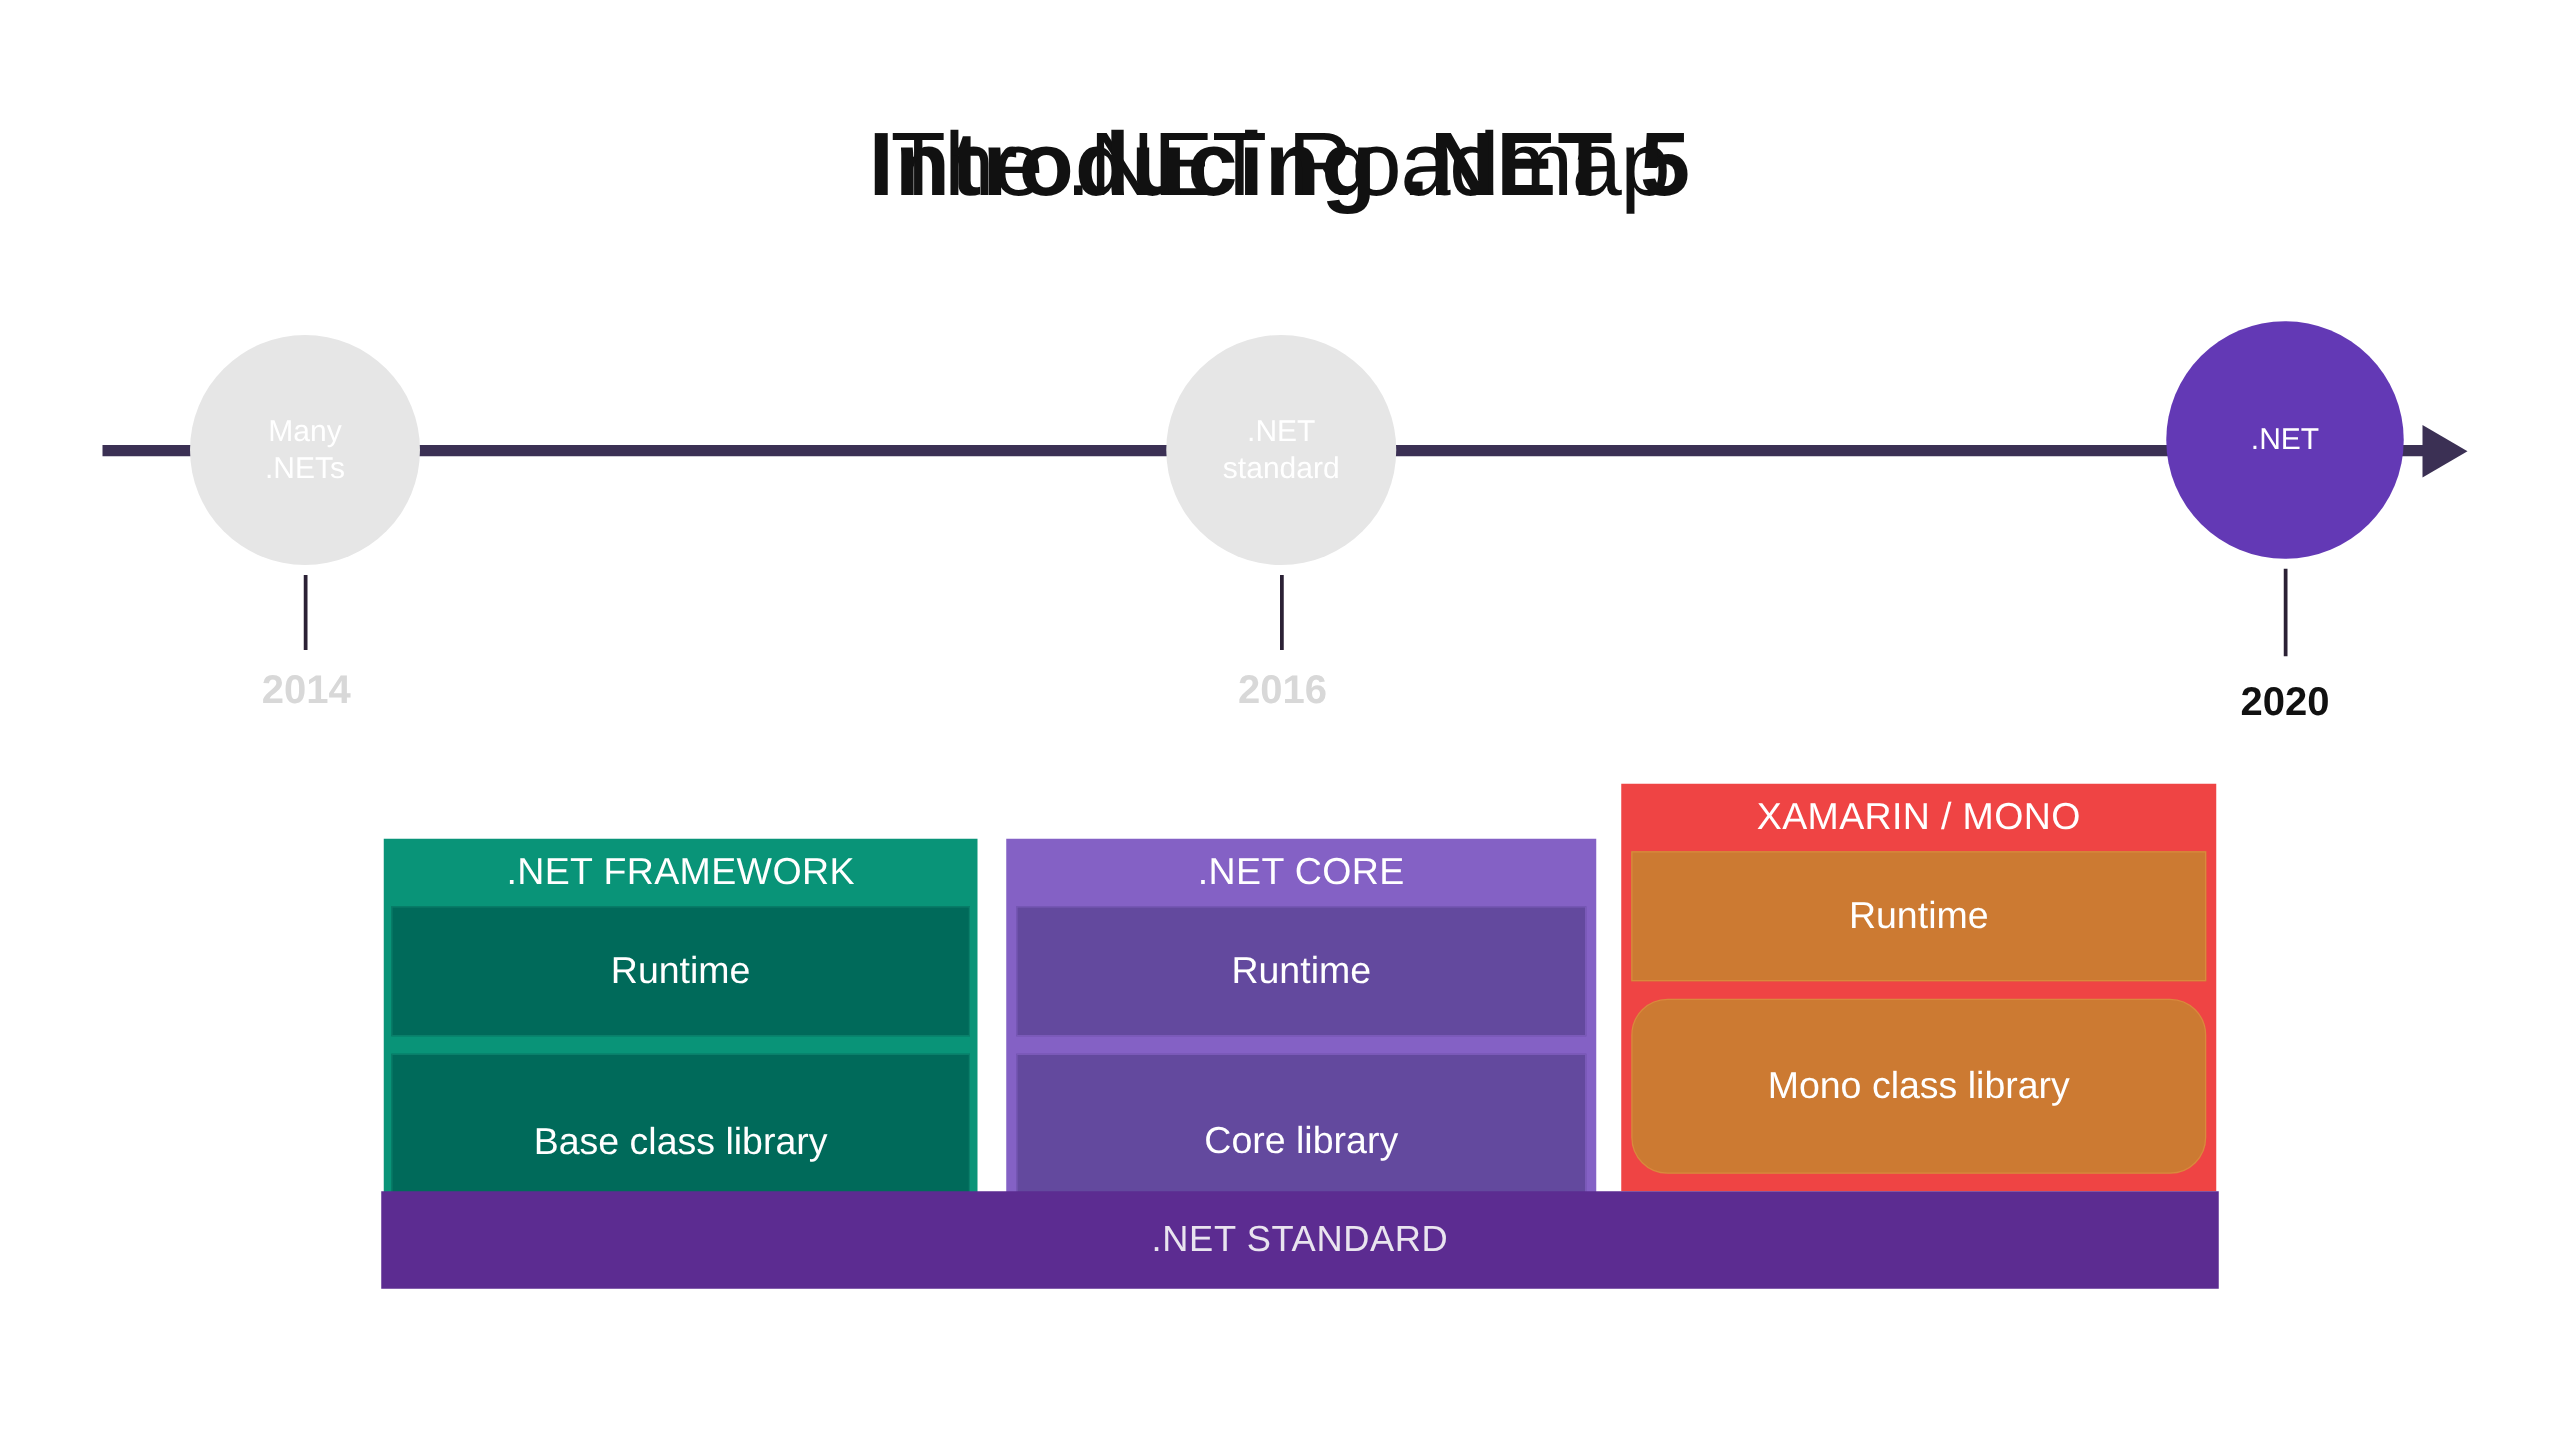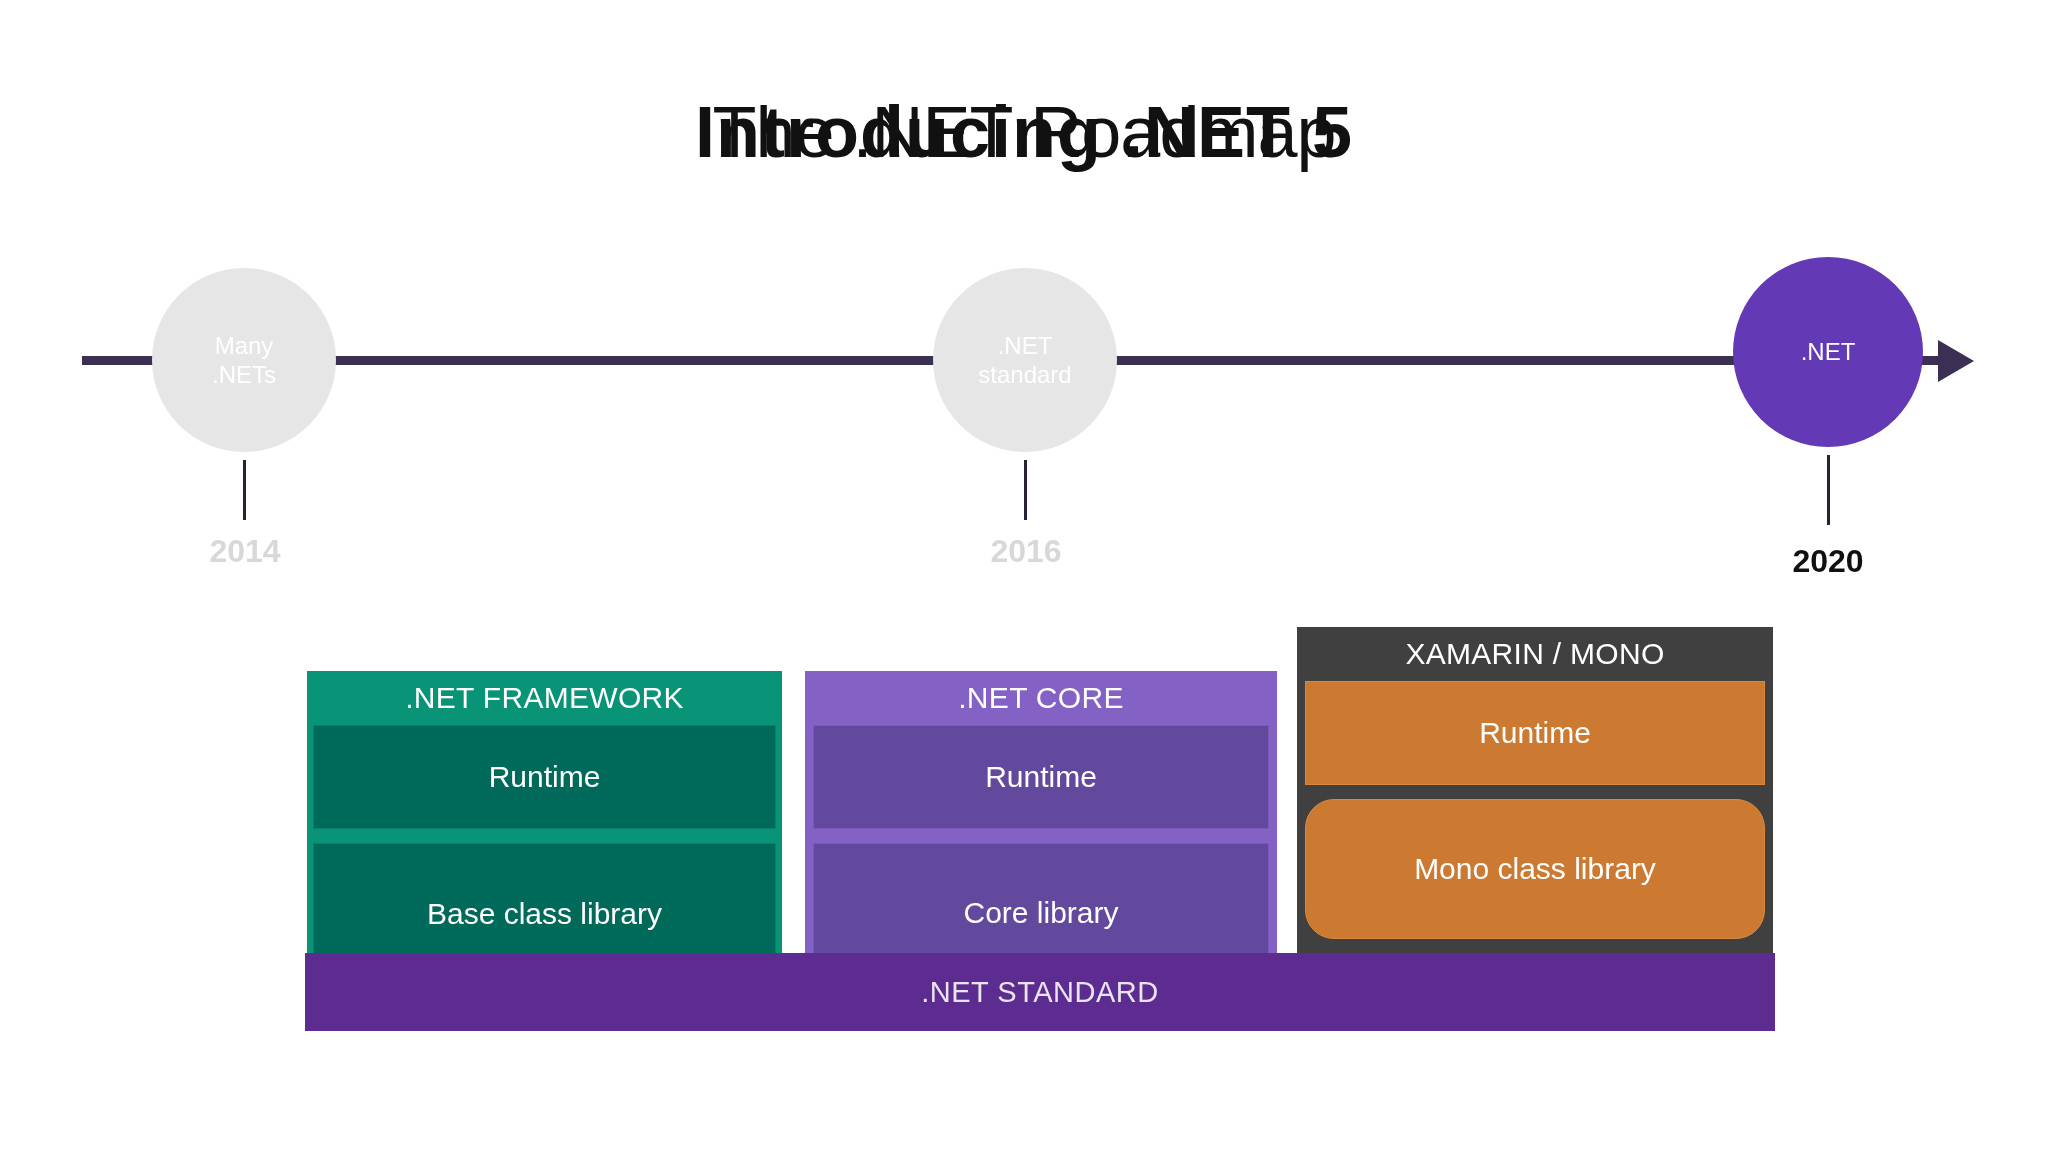--- a/index.html
+++ b/index.html
@@ -131,21 +131,21 @@
   .col-fw .cell-runtime { margin: 0 6px 0 6px; height: 104px; }
   .col-fw .cell-lib { margin: 14px 6px 6px 6px; height: 142px; }
 
   
   .col-core { left: 805px; width: 472px; background: #8461c5; margin-top: 44px; }
   .col-core .stack-cell { background: #63499e; border: 1px solid #7a5ab8; }
   .col-core .cell-runtime { margin: 0 8px 0 8px; height: 104px; }
   .col-core .cell-lib { margin: 14px 8px 8px 8px; height: 140px; }
 
   
-  .col-xam { left: 1297px; width: 476px; background: #404040; }
+  .col-xam { left: 1297px; width: 476px; background: #ef4444; }
   .col-xam .stack-cell { background: #cc7a32; border: 1px solid #d88a3c; }
   .col-xam .cell-runtime { margin: 0 8px 0 8px; height: 104px; }
   .col-xam .cell-lib { margin: 14px 8px 8px 8px; height: 140px; border-radius: 29px; }
 
   .standard-bar {
     position: absolute;
     left: 305px;
     top: 953px;
     width: 1470px;
     height: 78px;

